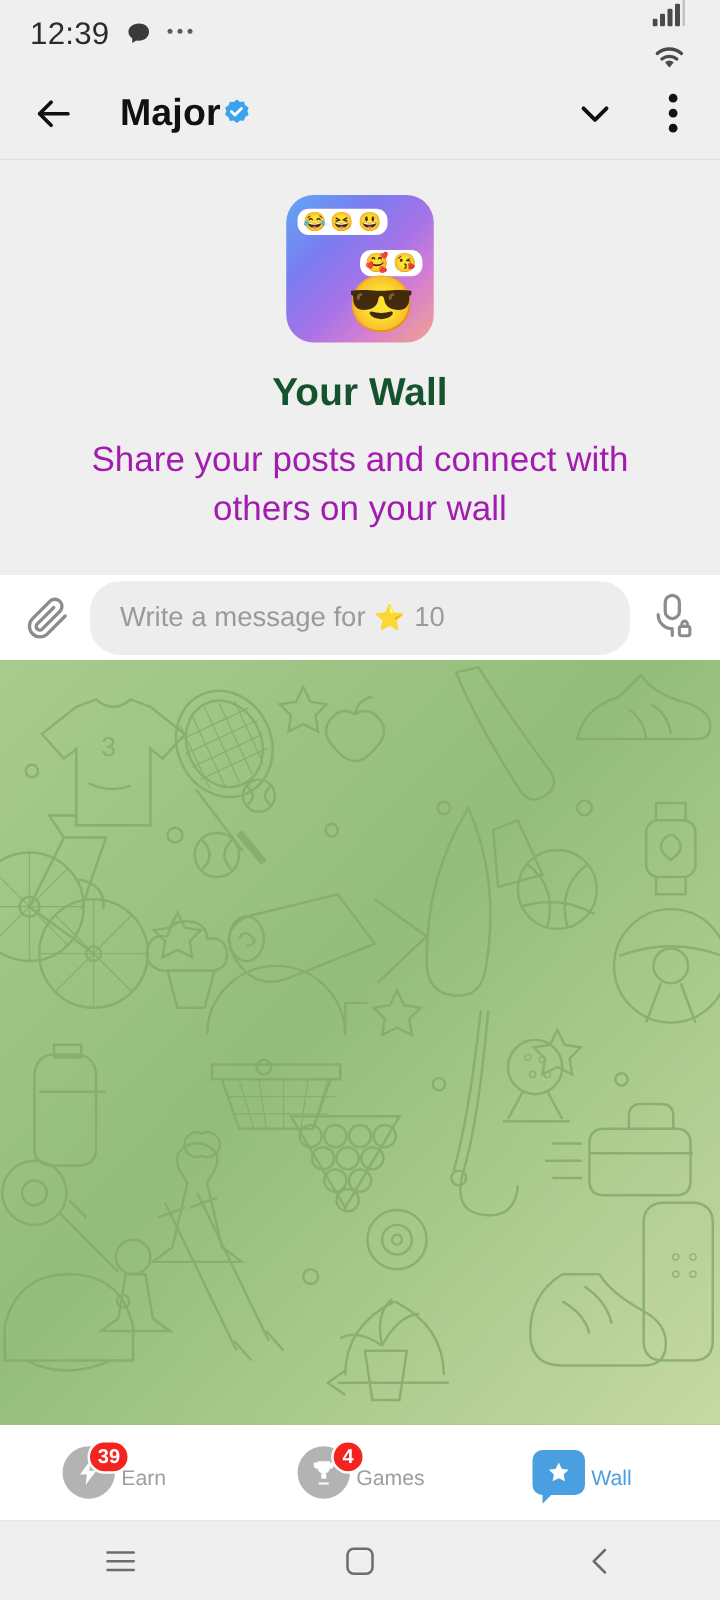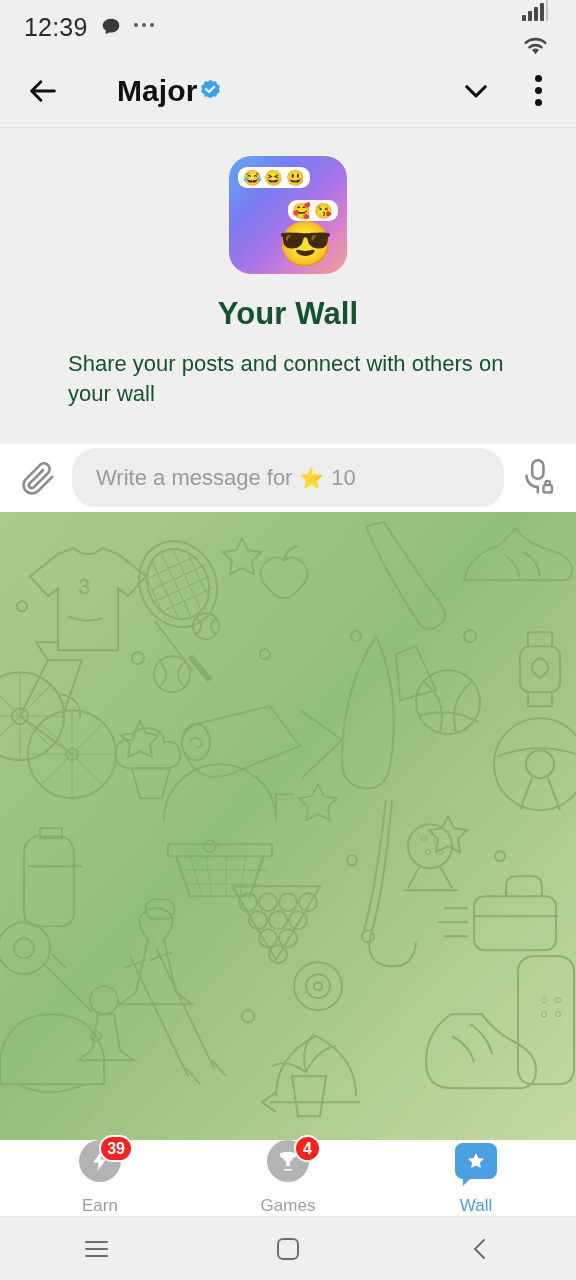--- a/index.html
+++ b/index.html
@@ -29,21 +29,21 @@
     font-size:14px; color:#4a4a4a; letter-spacing:-.3px;
   }
 
   
   .appbar {
     height:74px; flex:0 0 74px; background:#efefef;
     display:flex; align-items:center; padding:0 26px 0 26px;
     border-bottom:1px solid #e0e0e0;
   }
   .appbar-title {
-    display:flex; align-items:center; gap:0; margin-left:57px; flex:1;
+    display:flex; align-items:center; gap:0; margin-left:36px; flex:1;
   }
   .appbar-name { font-size:30px; font-weight:bold; color:#111; letter-spacing:.1px; }
   .verified { width:25px; height:25px; display:block; }
   .appbar-actions { display:flex; align-items:center; gap:34px; }
   .kebab { display:flex; flex-direction:column; gap:5px; align-items:center; padding:6px 8px; }
   .kebab i { width:7px; height:7px; border-radius:50%; background:#121212; display:block; }
 
   
   .empty {
     flex:0 0 auto; background:#efefef; padding:28px 36px 34px;
@@ -53,21 +53,21 @@
     width:118px; height:118px; border-radius:22px; overflow:hidden;
     background:linear-gradient(135deg,#5fa8f5 0%,#7b7cf0 30%,#a773e8 55%,#d67fd0 75%,#f0a48e 100%);
     position:relative; margin-bottom:22px;
   }
   .bub { position:absolute; background:#fff; border-radius:9px; display:flex; align-items:center; gap:3px; padding:3px 5px; }
   .bub.b1 { left:9px; top:11px; }
   .bub.b2 { right:9px; top:44px; }
   .bub span { font-size:15px; line-height:1; }
   .bigface { position:absolute; right:14px; bottom:8px; font-size:44px; line-height:1; }
   .empty-title { font-size:31px; font-weight:bold; color:#14532d; margin-bottom:17px; letter-spacing:.1px; }
-  .empty-sub { font-size:22px; color:#14532d; line-height:1.38; max-width:440px; }
+  .empty-sub { font-size:28px; color:#a21caf; text-align:center; line-height:1.38; max-width:440px; }
 
   
   .composer {
     flex:0 0 68px; height:68px; background:#fff;
     display:flex; align-items:center; padding:0 18px; gap:14px;
   }
   .composer-field {
     flex:1; height:59px; border-radius:24px; background:#ededed;
     display:flex; align-items:center; padding:0 24px;
     font-size:22px; color:#9a9a9a; gap:7px; white-space:nowrap; overflow:hidden;
@@ -77,21 +77,21 @@
   
   .wallpaper { flex:1 1 auto; position:relative; overflow:hidden; background:#9cc184; }
   .wallpaper svg { position:absolute; inset:0; width:100%; height:100%; display:block; }
 
   
   .tabs {
     flex:0 0 76px; height:76px; background:#fff;
     display:flex; align-items:center; justify-content:space-around;
     padding:0 6px;
   }
-  .tab { display:flex; flex-direction:column; align-items:center; gap:5px; width:100px; position:relative; }
+  .tab { display:flex; flex-direction:row; align-items:center; gap:5px; width:100px; position:relative; }
   .tab-icon-wrap { position:relative; width:42px; height:42px; display:flex; align-items:center; justify-content:center; }
   .circ { width:42px; height:42px; border-radius:50%; background:#b3b3b3; display:flex; align-items:center; justify-content:center; }
   .badge {
     position:absolute; top:-5px; right:-12px; min-width:27px; height:27px; padding:0 6px;
     border-radius:14px; background:#f5231f; color:#fff; font-size:16px; font-weight:bold;
     display:flex; align-items:center; justify-content:center; border:2px solid #fff;
   }
   .tab-label { font-size:17px; color:#9e9e9e;margin-top:9px; }
   .tab.active .tab-label { color:#4a9fe0; }
   .wall-bubble {

